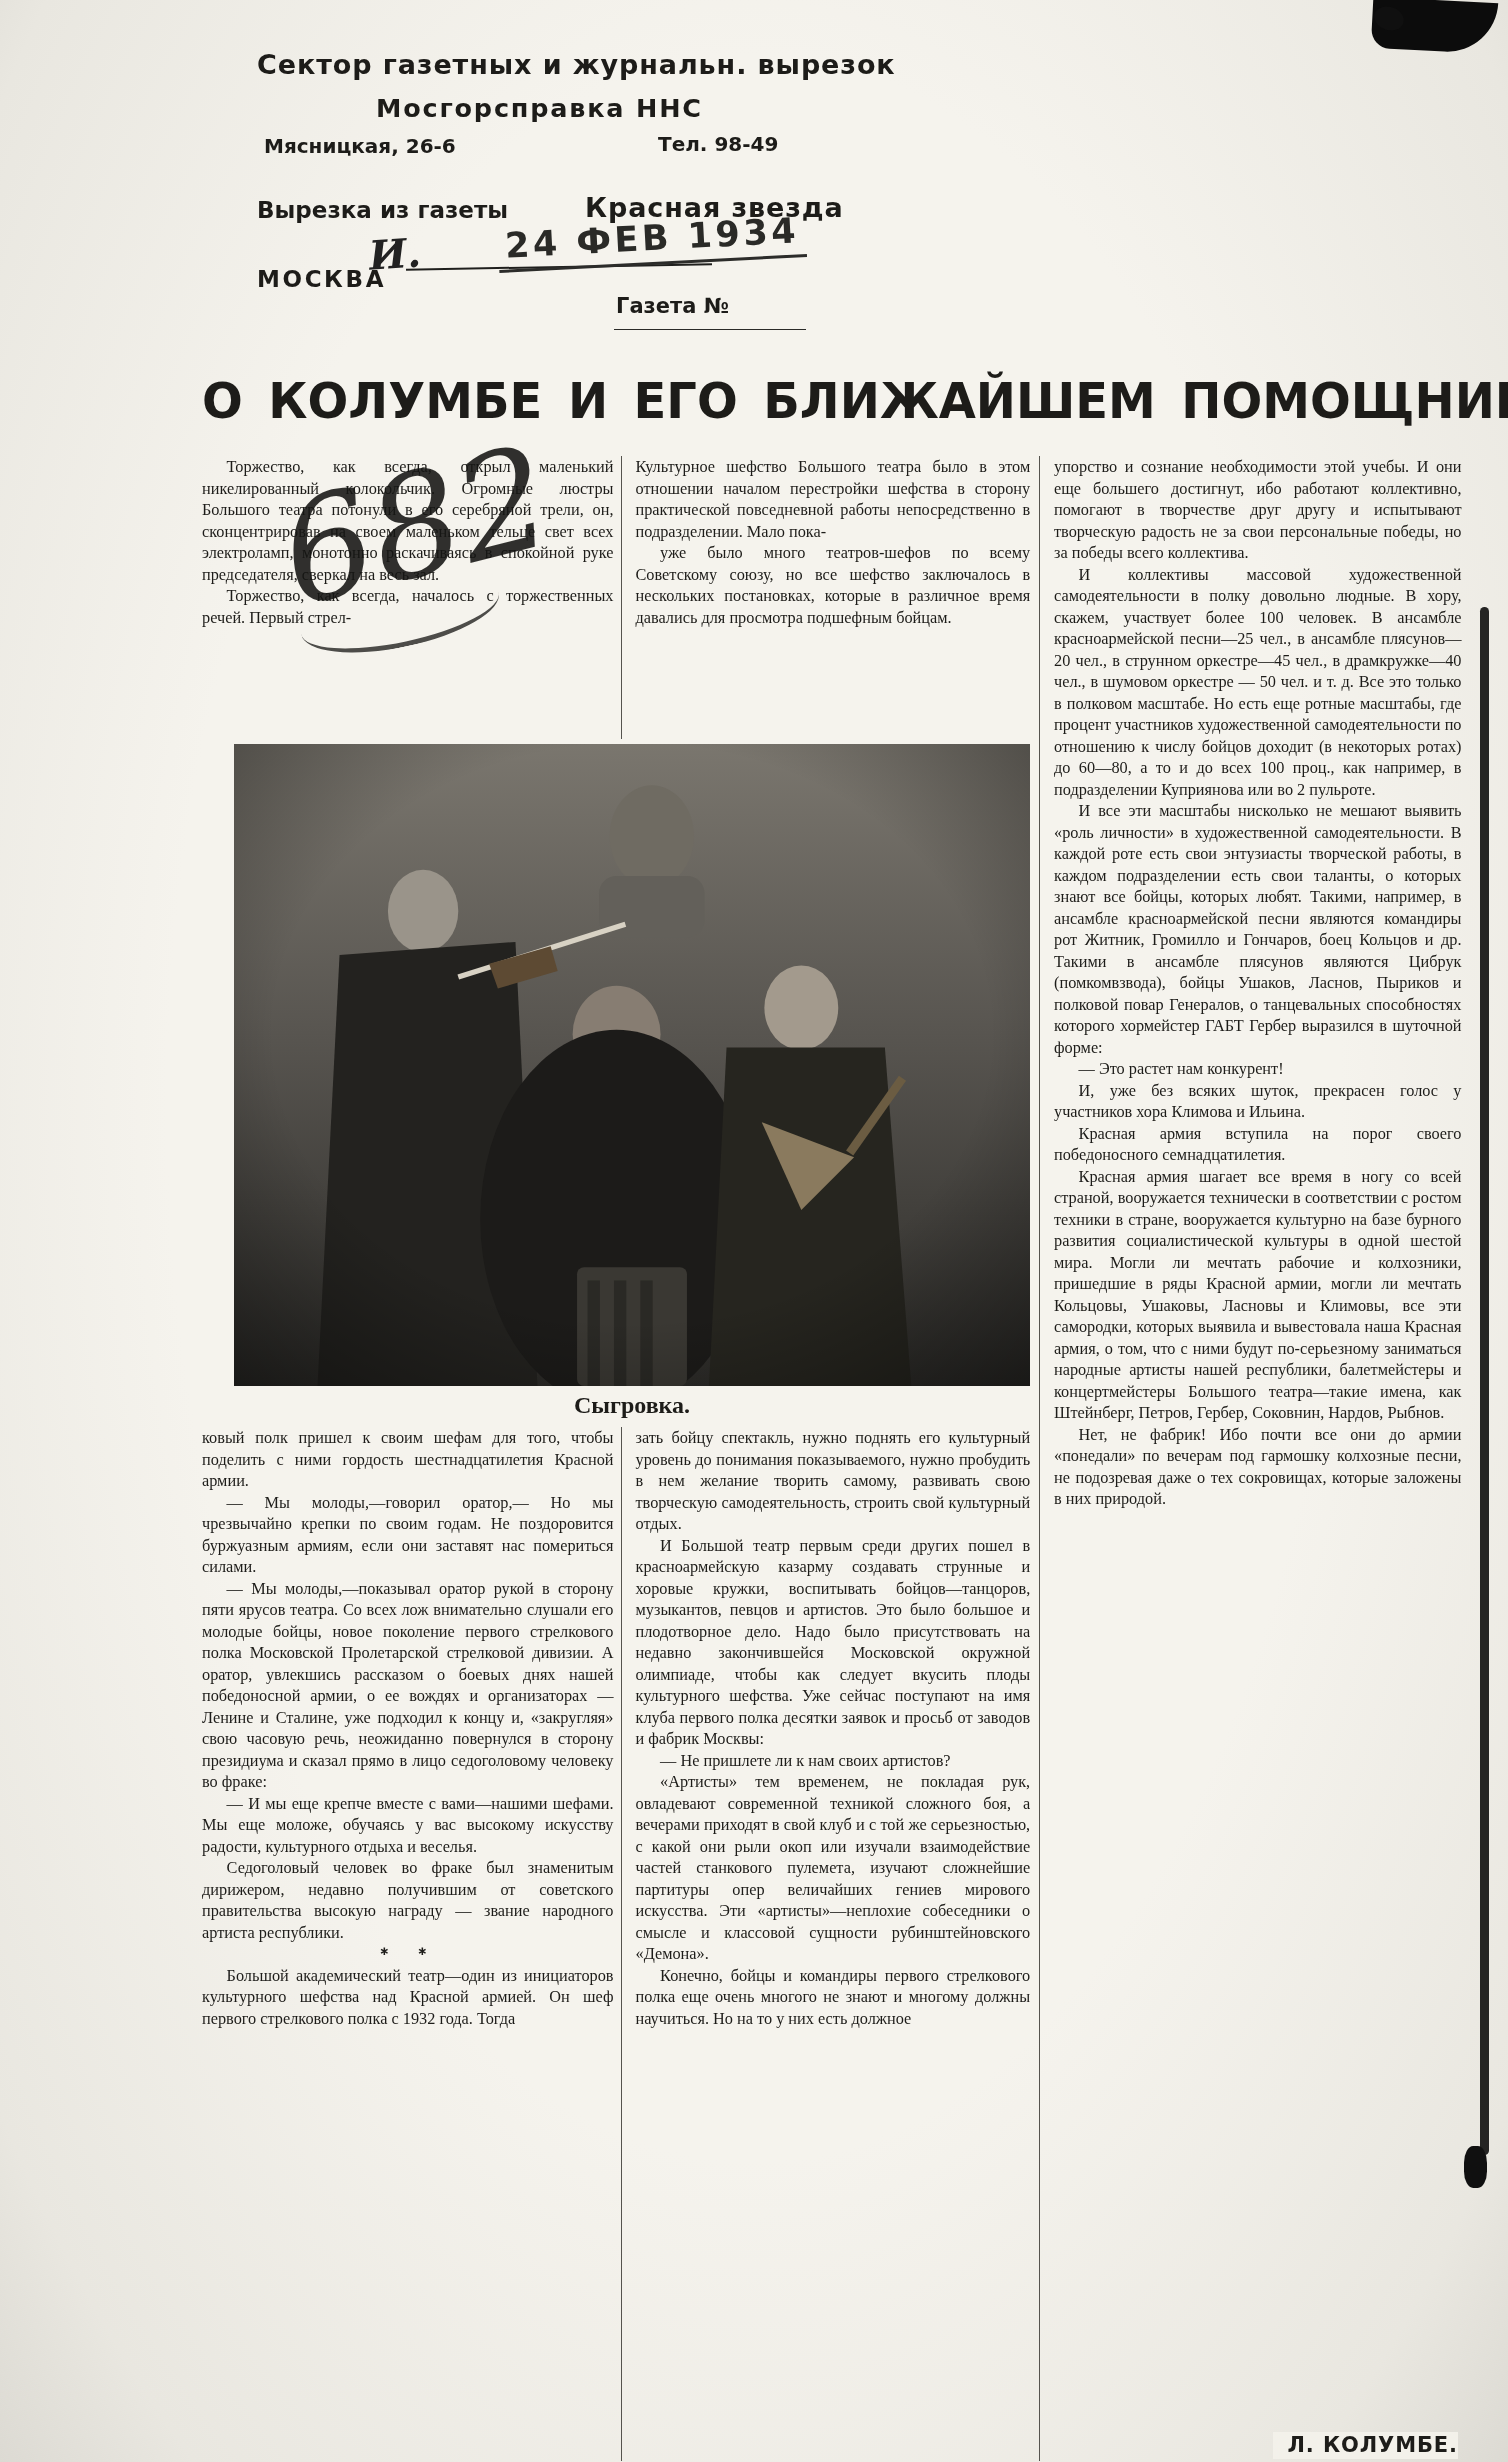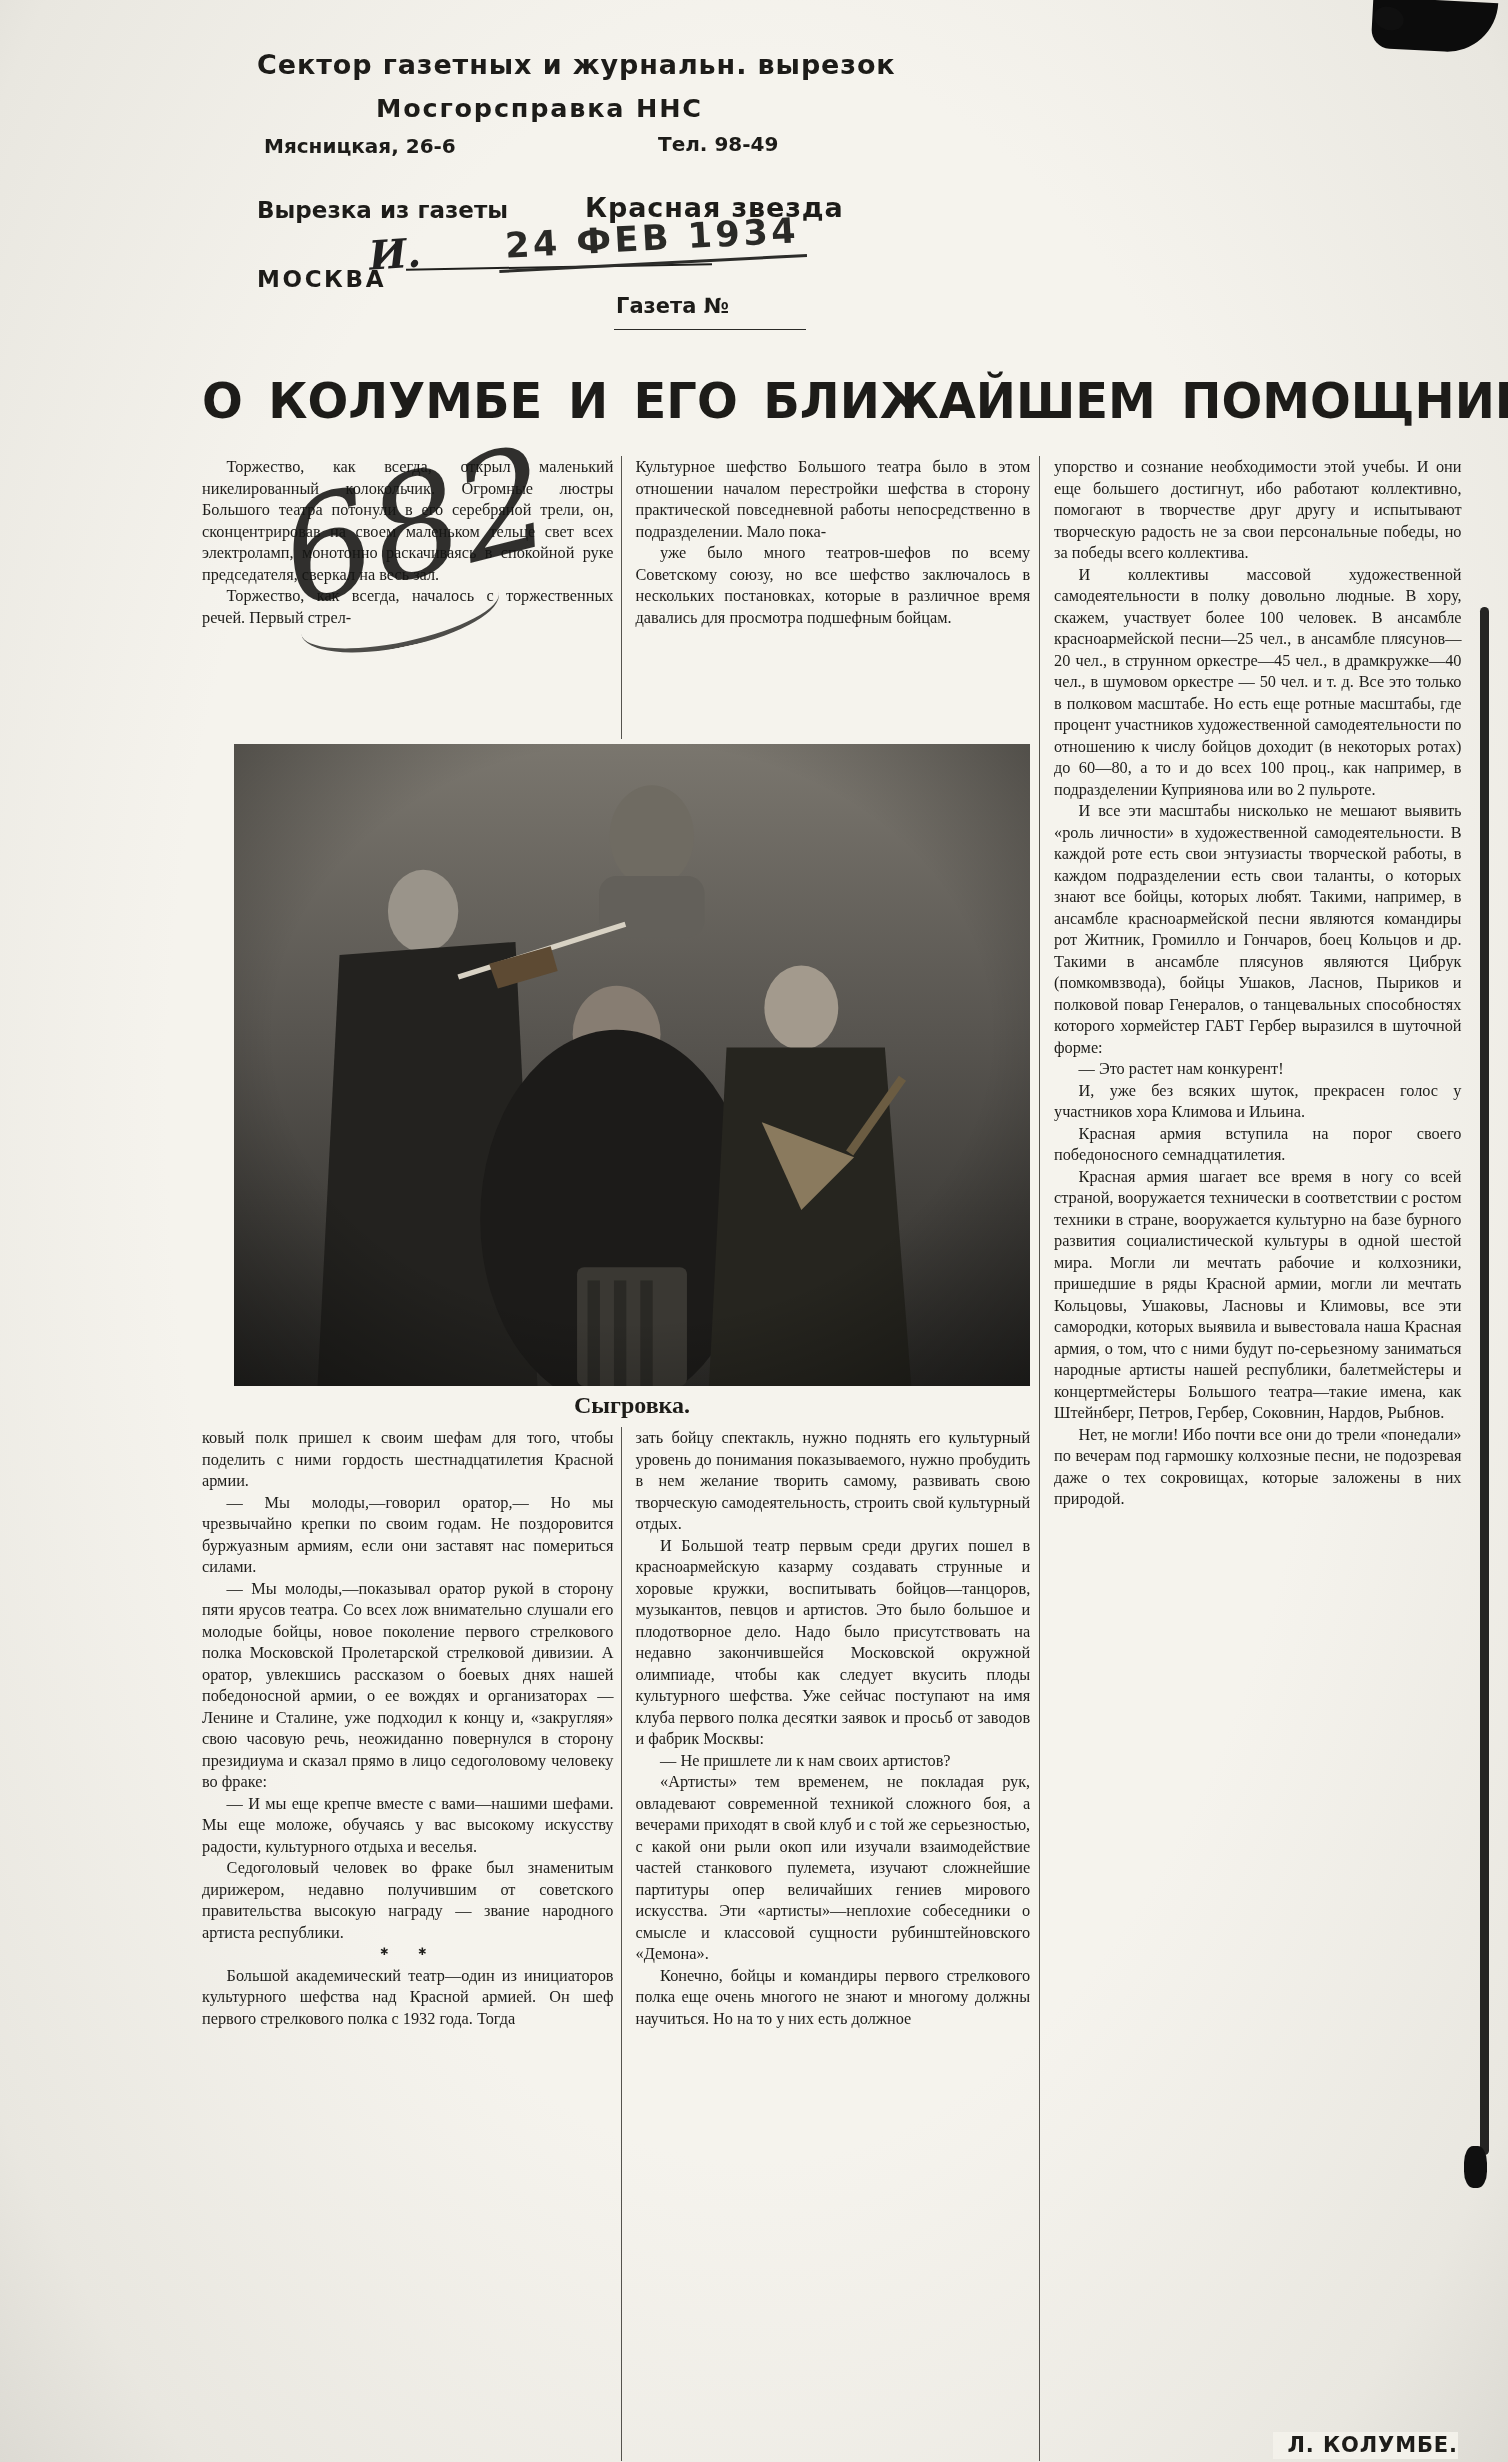--- a/index.html
+++ b/index.html
@@ -150,21 +150,21 @@
   </div>
   <div class="col-right cont">
     <div>
         <p class="para">упорство и сознание необходимости этой учебы. И они еще большего достигнут, ибо работают коллективно, помогают в творчестве друг другу и испытывают творческую радость не за свои персональные победы, но за победы всего коллектива.</p>
         <p class="para">И коллективы массовой художественной самодеятельности в полку довольно людные. В хору, скажем, участвует более 100 человек. В ансамбле красноармейской песни—25 чел., в ансамбле плясунов—20 чел., в струнном оркестре—45 чел., в драмкружке—40 чел., в шумовом оркестре — 50 чел. и т. д. Все это только в полковом масштабе. Но есть еще ротные масштабы, где процент участников художественной самодеятельности по отношению к числу бойцов доходит (в некоторых ротах) до 60—80, а то и до всех 100 проц., как например, в подразделении Куприянова или во 2 пульроте.</p>
         <p class="para">И все эти масштабы нисколько не мешают выявить «роль личности» в художественной самодеятельности. В каждой роте есть свои энтузиасты творческой работы, в каждом подразделении есть свои таланты, о которых знают все бойцы, которых любят. Такими, например, в ансамбле красноармейской песни являются командиры рот Житник, Громилло и Гончаров, боец Кольцов и др. Такими в ансамбле плясунов являются Цибрук (помкомвзвода), бойцы Ушаков, Ласнов, Пыриков и полковой повар Генералов, о танцевальных способностях которого хормейстер ГАБТ Гербер выразился в шуточной форме:</p>
         <p class="para">— Это растет нам конкурент!</p>
         <p class="para">И, уже без всяких шуток, прекрасен голос у участников хора Климова и Ильина.</p>
         <p class="para">Красная армия вступила на порог своего победоносного семнадцатилетия.</p>
         <p class="para">Красная армия шагает все время в ногу со всей страной, вооружается технически в соответствии с ростом техники в стране, вооружается культурно на базе бурного развития социалистической культуры в одной шестой мира. Могли ли мечтать рабочие и колхозники, пришедшие в ряды Красной армии, могли ли мечтать Кольцовы, Ушаковы, Ласновы и Климовы, все эти самородки, которых выявила и вывестовала наша Красная армия, о том, что с ними будут по-серьезному заниматься народные артисты нашей республики, балетмейстеры и концертмейстеры Большого театра—такие имена, как Штейнберг, Петров, Гербер, Соковнин, Нардов, Рыбнов.</p>
-        <p class="para">Нет, не могли! Ибо почти все они до трели «понедали» по вечерам под гармошку колхозные песни, не подозревая даже о тех сокровищах, которые заложены в них природой.</p>
+        <p class="para">Нет, не фабрик! Ибо почти все они до армии «понедали» по вечерам под гармошку колхозные песни, не подозревая даже о тех сокровищах, которые заложены в них природой.</p>
       </div>
     <div class="signature">Л. КОЛУМБЕ.</div>
   </div>
 </div>
 
 <div class="blot-tr"></div>
 <div class="blot-tr2"></div>
 <div class="edge-bar"></div>
 <div class="blot-br"></div>
 

